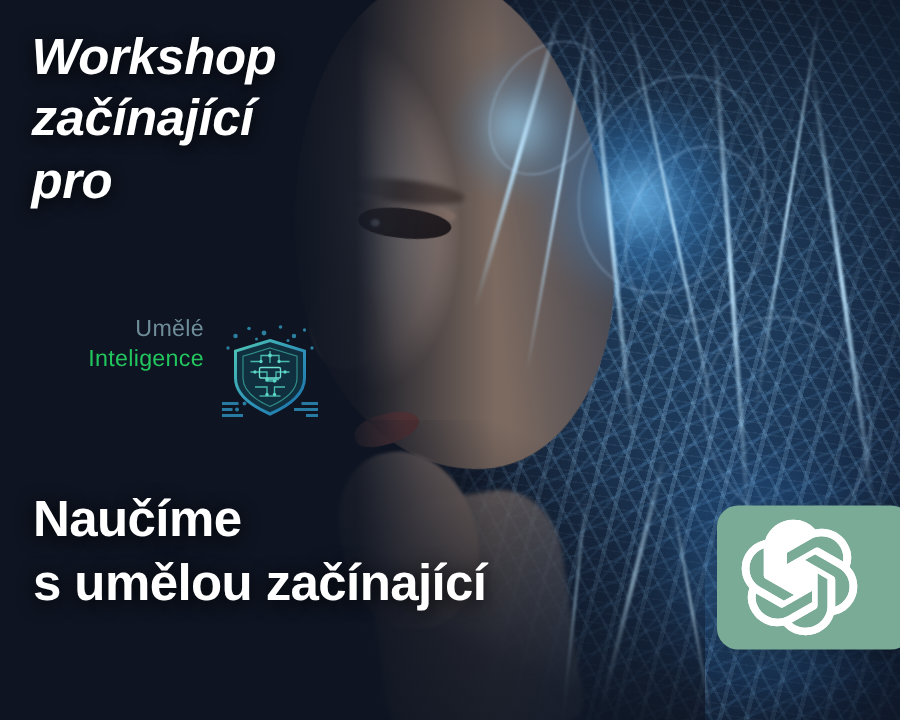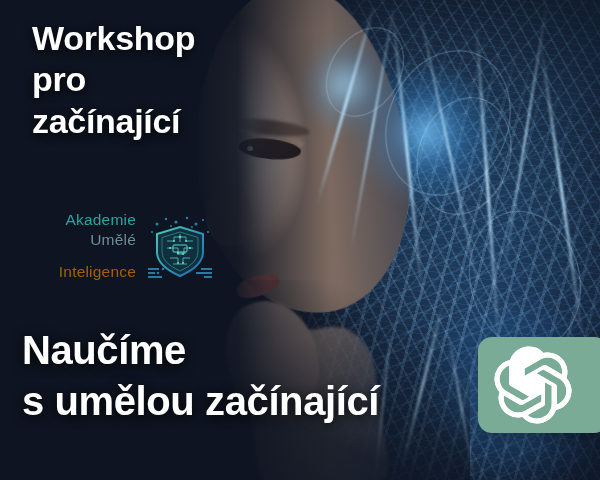--- a/index.html
+++ b/index.html
@@ -143,50 +143,51 @@
   }
   .ridge {
     position:absolute;
     border:1px solid rgba(180,220,255,0.35);
     border-radius:50%;
     filter:blur(0.6px);
   }
 
   
   .headline {
-    position:absolute; left:32px; top:18px; width:300px;
+    position:absolute; left:21px; top:18px; width:300px;
     color:#ffffff;
     font-size:34px; font-weight:bold; line-height:1.22;
     letter-spacing:-0.3px;
     text-shadow:0 2px 10px rgba(0,0,0,0.85);
     z-index:20;
+    font-style:italic;
   }
   .headline div { white-space:nowrap; }
 
   .subline {
     position:absolute; left:22px; top:325px; width:430px;
     color:#ffffff;
-    font-size:40px; font-weight:bold; line-height:1.27;
+    font-size:34px; font-weight:bold; line-height:1.27;
     letter-spacing:-0.4px;
     text-shadow:0 2px 12px rgba(0,0,0,0.9);
     z-index:20;
   }
   .subline div { white-space:nowrap; }
 
   
   .logo {
     position:absolute; left:14px; top:208px; width:200px; height:78px; z-index:22;
   }
   .logo-words {
     position:absolute; left:0; top:2px; width:122px;
     text-align:right; line-height:1.30; font-size:15.5px; letter-spacing:0.2px;
   }
   .lw1 { color:#26a79f; }
   .lw2 { color:#6e8d99;text-align:right; }
-  .lw3 { color:#a16207;margin-top:12px; }
+  .lw3 { color:#22c55e; }
 
   .shield-wrap { position:absolute; left:132px; top:4px; width:68px; height:70px; }
   .shield-wrap svg { display:block; }
 
   
   .oai-badge {
     position:absolute; left:478px; top:337px; width:130px; height:96px;
     background:#7aab96;
     border-radius:14px;
     z-index:21;
@@ -235,27 +236,26 @@
   <div class="ridge" style="left:418px;top:96px;width:92px;height:120px;transform:rotate(18deg);"></div>
   <div class="ridge" style="left:470px;top:210px;width:110px;height:140px;transform:rotate(-14deg);"></div>
   <div class="ridge" style="left:330px;top:24px;width:70px;height:96px;transform:rotate(32deg);"></div>
 
   <div class="vignette"></div>
   <div class="copy-scrim"></div>
   <div class="copy-scrim-bottom"></div>
 
   <div class="headline">
     <div>Workshop</div>
+    <div>začínající</div>
     <div>pro</div>
-    <div>začínající</div>
   </div>
 
   <div class="logo">
     <div class="logo-words">
-      <div class="lw1">Akademie</div>
       <div class="lw2">Umělé</div>
       <div class="lw3">Inteligence</div>
     </div>
     <div class="shield-wrap">
       <svg width="68" height="70" viewBox="0 0 68 70">
         <defs>
           <linearGradient id="shg" x1="0" y1="0" x2="1" y2="1">
             <stop offset="0%" stop-color="#4ec6b4"></stop>
             <stop offset="55%" stop-color="#2e93b8"></stop>
             <stop offset="100%" stop-color="#1b6fa8"></stop>

